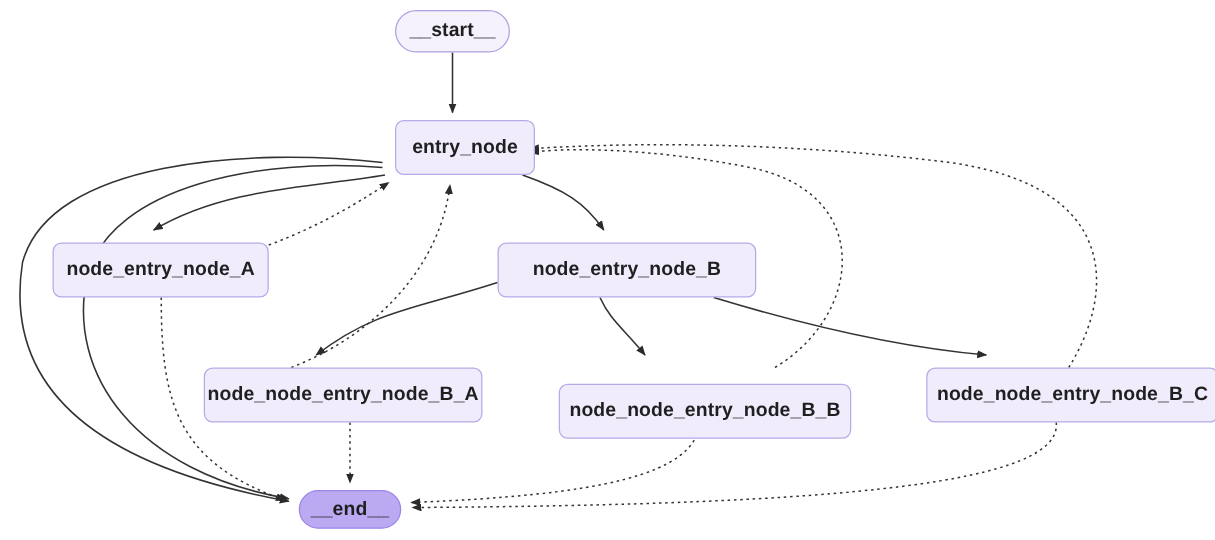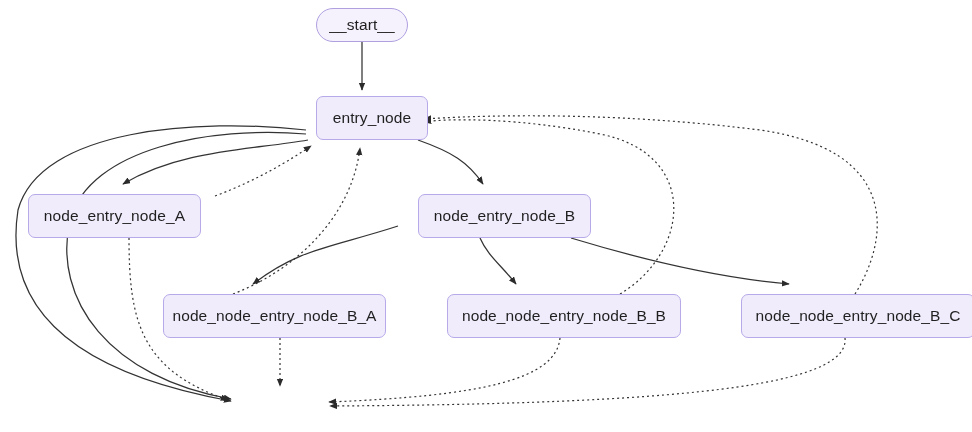--- a/index.html
+++ b/index.html
@@ -31,20 +31,21 @@
     align-items: center;
     justify-content: center;
     background: #f0ecfc;
     border: 1.3px solid #b8a9e8;
     border-radius: 7px;
     color: #1f1f1f;
     font-size: 15.5px;
     font-family: "Liberation Sans", sans-serif;
     white-space: nowrap;
     letter-spacing: 0.1px;
+    font-weight: bold;
   }
   .node.terminal {
     border-radius: 999px;
   }
   .node.start-node {
     background: #f5f1fd;
     border-color: #b0a0e0;
   }
   .node.end-node {
     background: #bba9f2;
@@ -106,34 +107,37 @@
   </svg>
 
   <div class="node terminal start-node" style="left:316px; top:8px; width:92px; height:34px;">
     <span class="node-label">__start__</span>
   </div>
 
   <div class="node" style="left:316px; top:96px; width:112px; height:44px;">
     <span class="node-label">entry_node</span>
   </div>
 
-  <div class="node" style="left:28px; top:194px; width:173px; height:44px;">
+  <div class="node" style="left:42px; top:194px; width:173px; height:44px;">
     <span class="node-label">node_entry_node_A</span>
   </div>
 
-  <div class="node" style="left:398px; top:194px; width:173px; height:44px;margin-left:20px;">
+  <div class="node" style="left:398px; top:194px; width:207px; height:44px;">
     <span class="node-label">node_entry_node_B</span>
   </div>
 
   <div class="node" style="left:163px; top:294px; width:223px; height:44px;">
     <span class="node-label">node_node_entry_node_B_A</span>
   </div>
 
-  <div class="node" style="left:447px; top:294px; width:234px; height:44px;">
+  <div class="node" style="left:447px; top:307px; width:234px; height:44px;">
     <span class="node-label">node_node_entry_node_B_B</span>
   </div>
 
   <div class="node" style="left:741px; top:294px; width:234px; height:44px;">
     <span class="node-label">node_node_entry_node_B_C</span>
   </div>
 
+  <div class="node terminal end-node" style="left:239px; top:392px; width:82px; height:31px;">
+    <span class="node-label">__end__</span>
+  </div>
 
 </div>
 
 </body></html>

